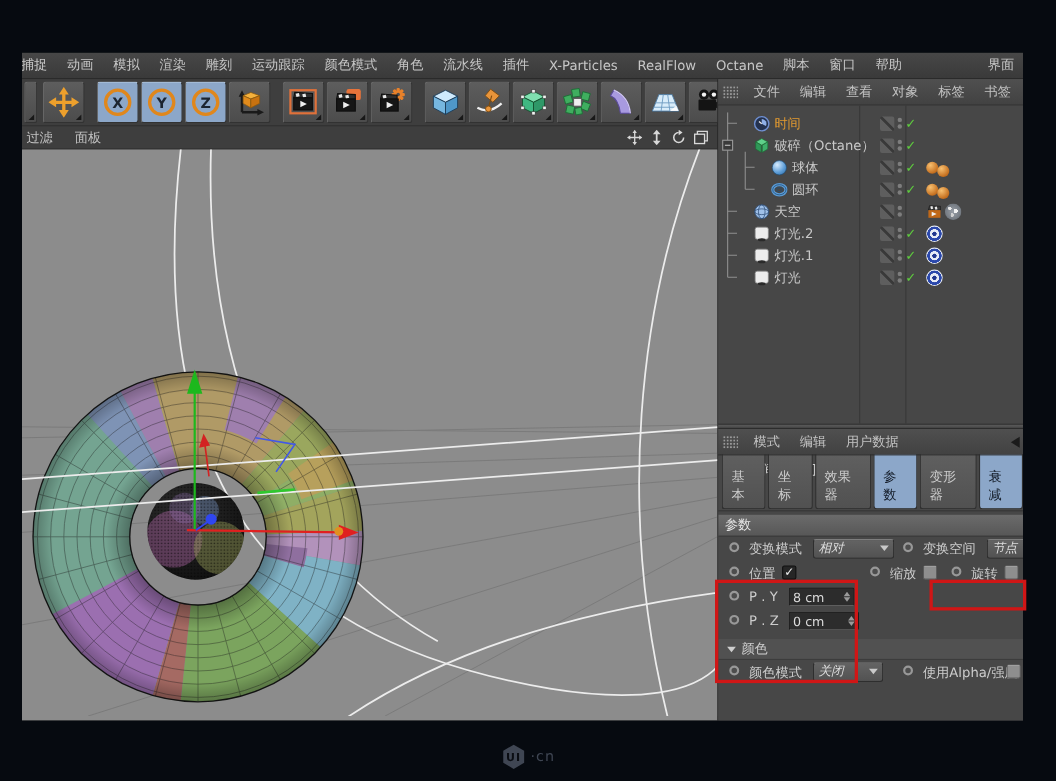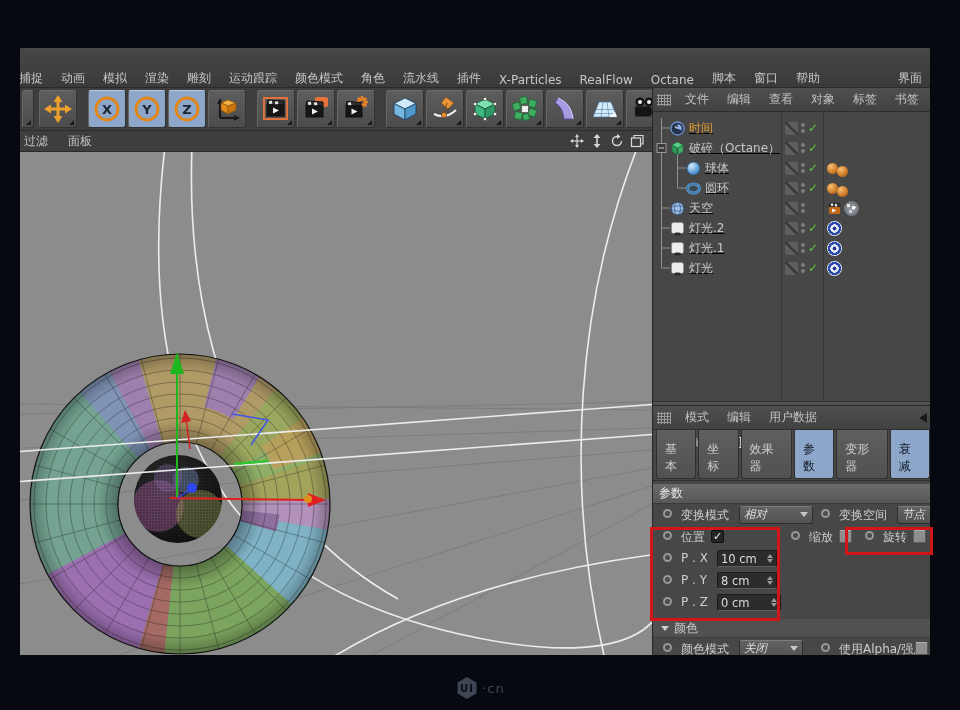--- a/index.html
+++ b/index.html
@@ -2,22 +2,22 @@
 <html><head>
 <meta charset="utf-8">
 <style>
   * { margin:0; padding:0; box-sizing:border-box; }
   html,body { width:960px; height:710px; overflow:hidden; background:#060a10;
     font-family:"DejaVu Sans","Liberation Sans",sans-serif; }
   .app { position:absolute; left:20px; top:48px; width:910px; height:607px;
     background:#3e3e3e; overflow:hidden; }
 
   
-  .menubar { height:40px; background:linear-gradient(#474747,#3a3a3a);
-    border-bottom:1px solid #292929; display:flex; align-items:flex-end;
+  .menubar { height:24px; background:linear-gradient(#474747,#3a3a3a);
+    border-bottom:1px solid #292929; display:flex; align-items:center;
     color:#c7c7c7; font-size:12px; white-space:nowrap; overflow:hidden; }
   .menubar .mi { padding:0 9px; cursor:default; }
   .menubar .mi:first-child { margin-left:-10px; }
   .menubar .spacer { flex:1; }
   .menubar .mi-right { padding:0 8px; }
 
   .main { display:flex; height:583px; }
   .left-col { width:632px; display:flex; flex-direction:column; }
   .right-col { width:278px; border-left:1px solid #262626; display:flex;
     flex-direction:column; background:#474747; }
@@ -52,21 +52,21 @@
   .grip { width:14px; height:12px; margin:0 5px 0 4px;
     background-image:radial-gradient(#9a9a9a 1px, transparent 1.2px);
     background-size:3px 3px; }
   .panel-menu .mi { padding:0 9px; }
   .collapse-tri { position:absolute; right:3px; top:7px; width:0; height:0;
     border-top:5px solid transparent; border-bottom:5px solid transparent;
     border-right:8px solid #1b1b1b; }
 
   .om-body { height:289px; position:relative; background:#474747; flex:none; }
   .om-col-line { position:absolute; top:0; bottom:0; width:1px; background:#383838; }
-  .om-tree { position:absolute; left:0; top:6px; right:0;text-decoration:underline; }
+  .om-tree { position:absolute; left:15px; top:6px; right:0; }
   .om-row { height:20px; display:flex; align-items:center; position:relative;
     font-size:12px; color:#c9c9c9; }
   .om-row .name { margin-left:4px; }
   .om-row.selected .name { color:#e39a2f; }
   .obj-icon { width:15px; height:15px; flex:none; }
   .indent1 { margin-left:17px; } .indent2 { margin-left:33px; }
   .vis-cell { position:absolute; left:132px; width:38px; display:flex;
     align-items:center; gap:3px; }
   .slashbox { width:13px; height:13px; border-radius:2px;
     background:linear-gradient(45deg,#5e5e5e 42%,#393939 46%,#393939 56%,#5e5e5e 60%); }
@@ -755,31 +755,20 @@
           <span class="adot" style="left:138px"></span>
           <span class="plabel" style="left:156px">缩放</span>
           <span class="cbox unchecked" style="left:186px"></span>
           <span class="adot" style="left:212px"></span>
           <span class="plabel" style="left:230px">旋转</span>
           <span class="cbox unchecked" style="left:260px"></span>
         </div>
 
         <div class="prow">
           <span class="adot" style="left:10px"></span>
-          <span class="plabel" style="left:28px">P . X</span>
-          <span class="numfield" style="left:64px;width:60px">
-            <span>10 cm</span>
-            <span class="spin">
-                <i class="up"></i>
-                <i class="dn"></i>
-              </span>
-          </span>
-        </div>
-        <div class="prow">
-          <span class="adot" style="left:10px"></span>
           <span class="plabel" style="left:28px">P . Y</span>
           <span class="numfield" style="left:64px;width:60px">
             <span>8 cm</span>
             <span class="spin">
                 <i class="up"></i>
                 <i class="dn"></i>
               </span>
           </span>
         </div>
         <div class="prow">

